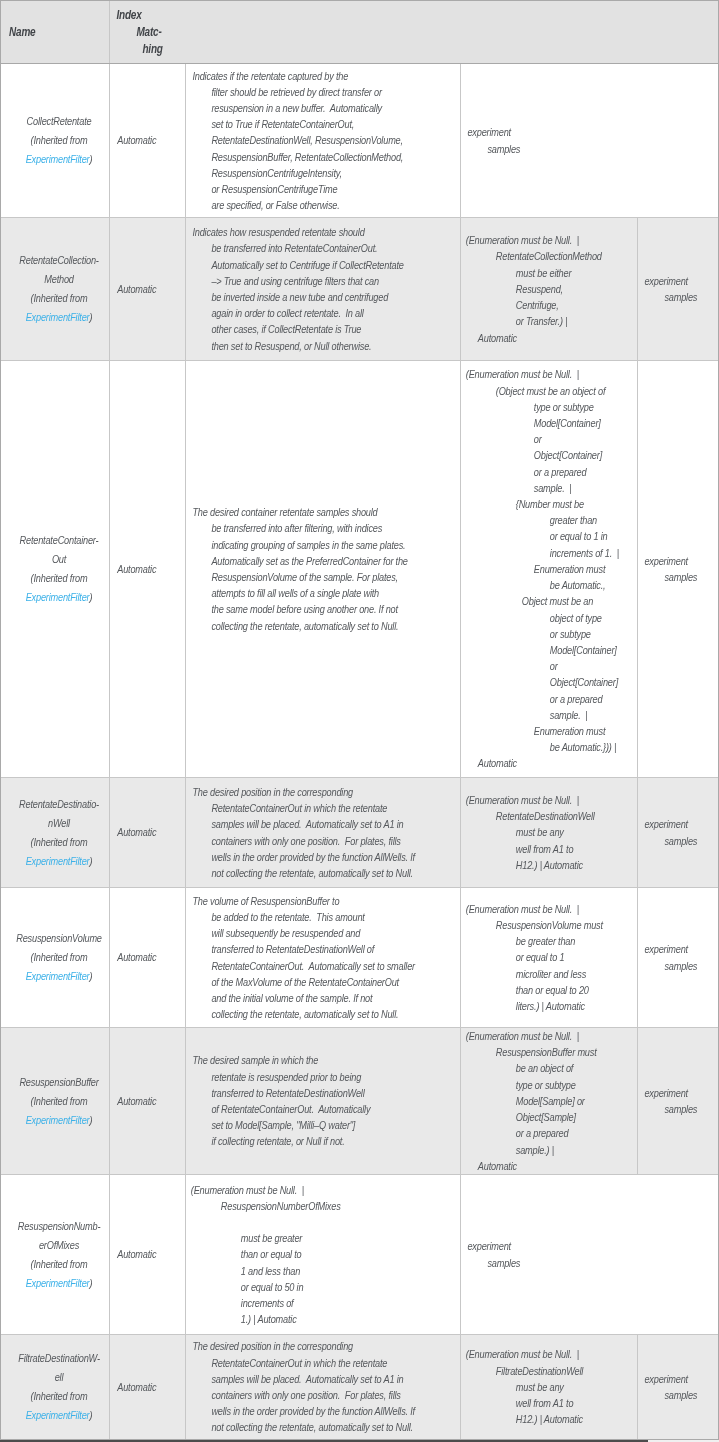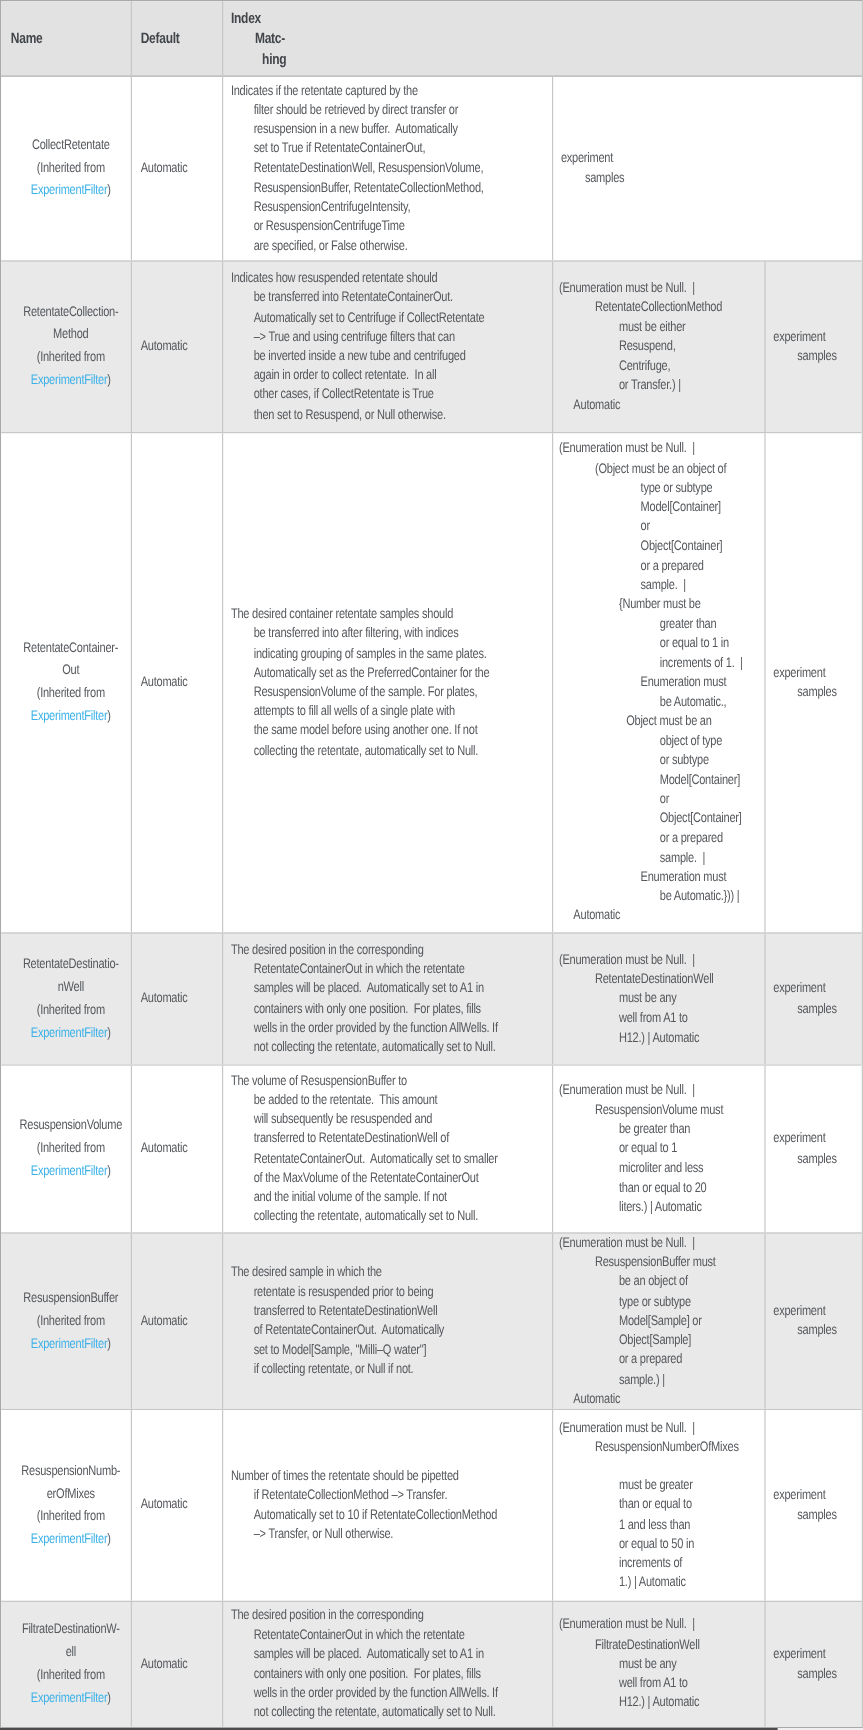--- a/index.html
+++ b/index.html
@@ -3,21 +3,21 @@
 <meta charset="utf-8">
 <style>
   html,body{margin:0;padding:0;background:#fff;}
   body{font-family:"Liberation Sans",sans-serif;color:#55585c;}
   .table{width:719px;box-sizing:border-box;border:1px solid #a9a9a9;background:#fff;}
   .thead,.trow{display:grid;grid-template-columns:109px 76px 275px 177px auto;}
   .thead{min-height:62px;background:#e2e2e2;border-bottom:1px solid #a8a8a8;}
   .trow{background:#ffffff;box-sizing:border-box;}
   .trow.alt{background:#e9e9e9;}
   .trow + .trow{border-top:1px solid #c7c7c7;}
-  .cell{border-right:1px solid #c7c7c7;display:flex;flex-direction:column;justify-content:center;overflow:hidden;box-sizing:border-box;}
+  .cell{border-right:1px solid #c7c7c7;display:flex;flex-direction:column;justify-content:center;overflow:hidden;box-sizing:border-box;font-style:italic;}
   .cell:last-child{border-right:none;}
   .inner{width:125%;transform:scaleX(0.8);transform-origin:0 50%;font-size:11.5px;letter-spacing:-0.25px;}
   .ln{white-space:pre;line-height:16.2px;min-height:16.2px;}
   .name .inner{text-align:center;padding:0 5px;}
   .name .ln{line-height:19px;min-height:19px;}
   .def .inner{padding-left:9px;}
   .desc .inner{padding-left:8px;padding-right:4px;}
   .pat .inner{padding-left:6px;padding-right:2px;}
   .idx .inner{padding-left:8px;}
   .link{color:#3cb1e8;cursor:pointer;}
@@ -34,25 +34,20 @@
 </head>
 <body>
 
 <div class="table">
   <div class="thead">
     <div class="cell hcell h-name">
       <div class="inner">
           <div class="ln">Name</div>
         </div>
     </div>
-    <div class="cell hcell h-def">
-      <div class="inner">
-          <div class="ln">Default</div>
-        </div>
-    </div>
     <div class="cell hcell h-idx">
       <div class="inner">
           <div class="ln">Index</div>
           <div class="ln" style="padding-left: 25px;">Matc-</div>
           <div class="ln" style="padding-left: 32.5px;">hing</div>
         </div>
     </div>
   </div>
   <div>
       <div class="trow" style="min-height: 153px;">
@@ -327,28 +322,20 @@
             <div class="ln">erOfMixes</div>
             <div class="ln">(Inherited from</div>
             <div class="ln"><span class="link" style="color: rgb(60, 177, 232);">ExperimentFilter</span>)</div>
           </div>
         </div>
         <div class="cell def">
           <div class="inner">
             <div class="ln">Automatic</div>
           </div>
         </div>
-        <div class="cell desc">
-          <div class="inner">
-            <div class="ln">Number of times the retentate should be pipetted</div>
-            <div class="ln" style="padding-left: 23.75px;">if RetentateCollectionMethod –&gt; Transfer.</div>
-            <div class="ln" style="padding-left: 23.75px;">Automatically set to 10 if RetentateCollectionMethod</div>
-            <div class="ln" style="padding-left: 23.75px;">–&gt; Transfer, or Null otherwise.</div>
-          </div>
-        </div>
         <div class="cell pat">
           <div class="inner">
             <div class="ln">(Enumeration must be Null.  |</div>
             <div class="ln" style="padding-left: 37.5px;">ResuspensionNumberOfMixes</div>
             <div class="ln"></div>
             <div class="ln" style="padding-left: 62.5px;">must be greater</div>
             <div class="ln" style="padding-left: 62.5px;">than or equal to</div>
             <div class="ln" style="padding-left: 62.5px;">1 and less than</div>
             <div class="ln" style="padding-left: 62.5px;">or equal to 50 in</div>
             <div class="ln" style="padding-left: 62.5px;">increments of</div>

